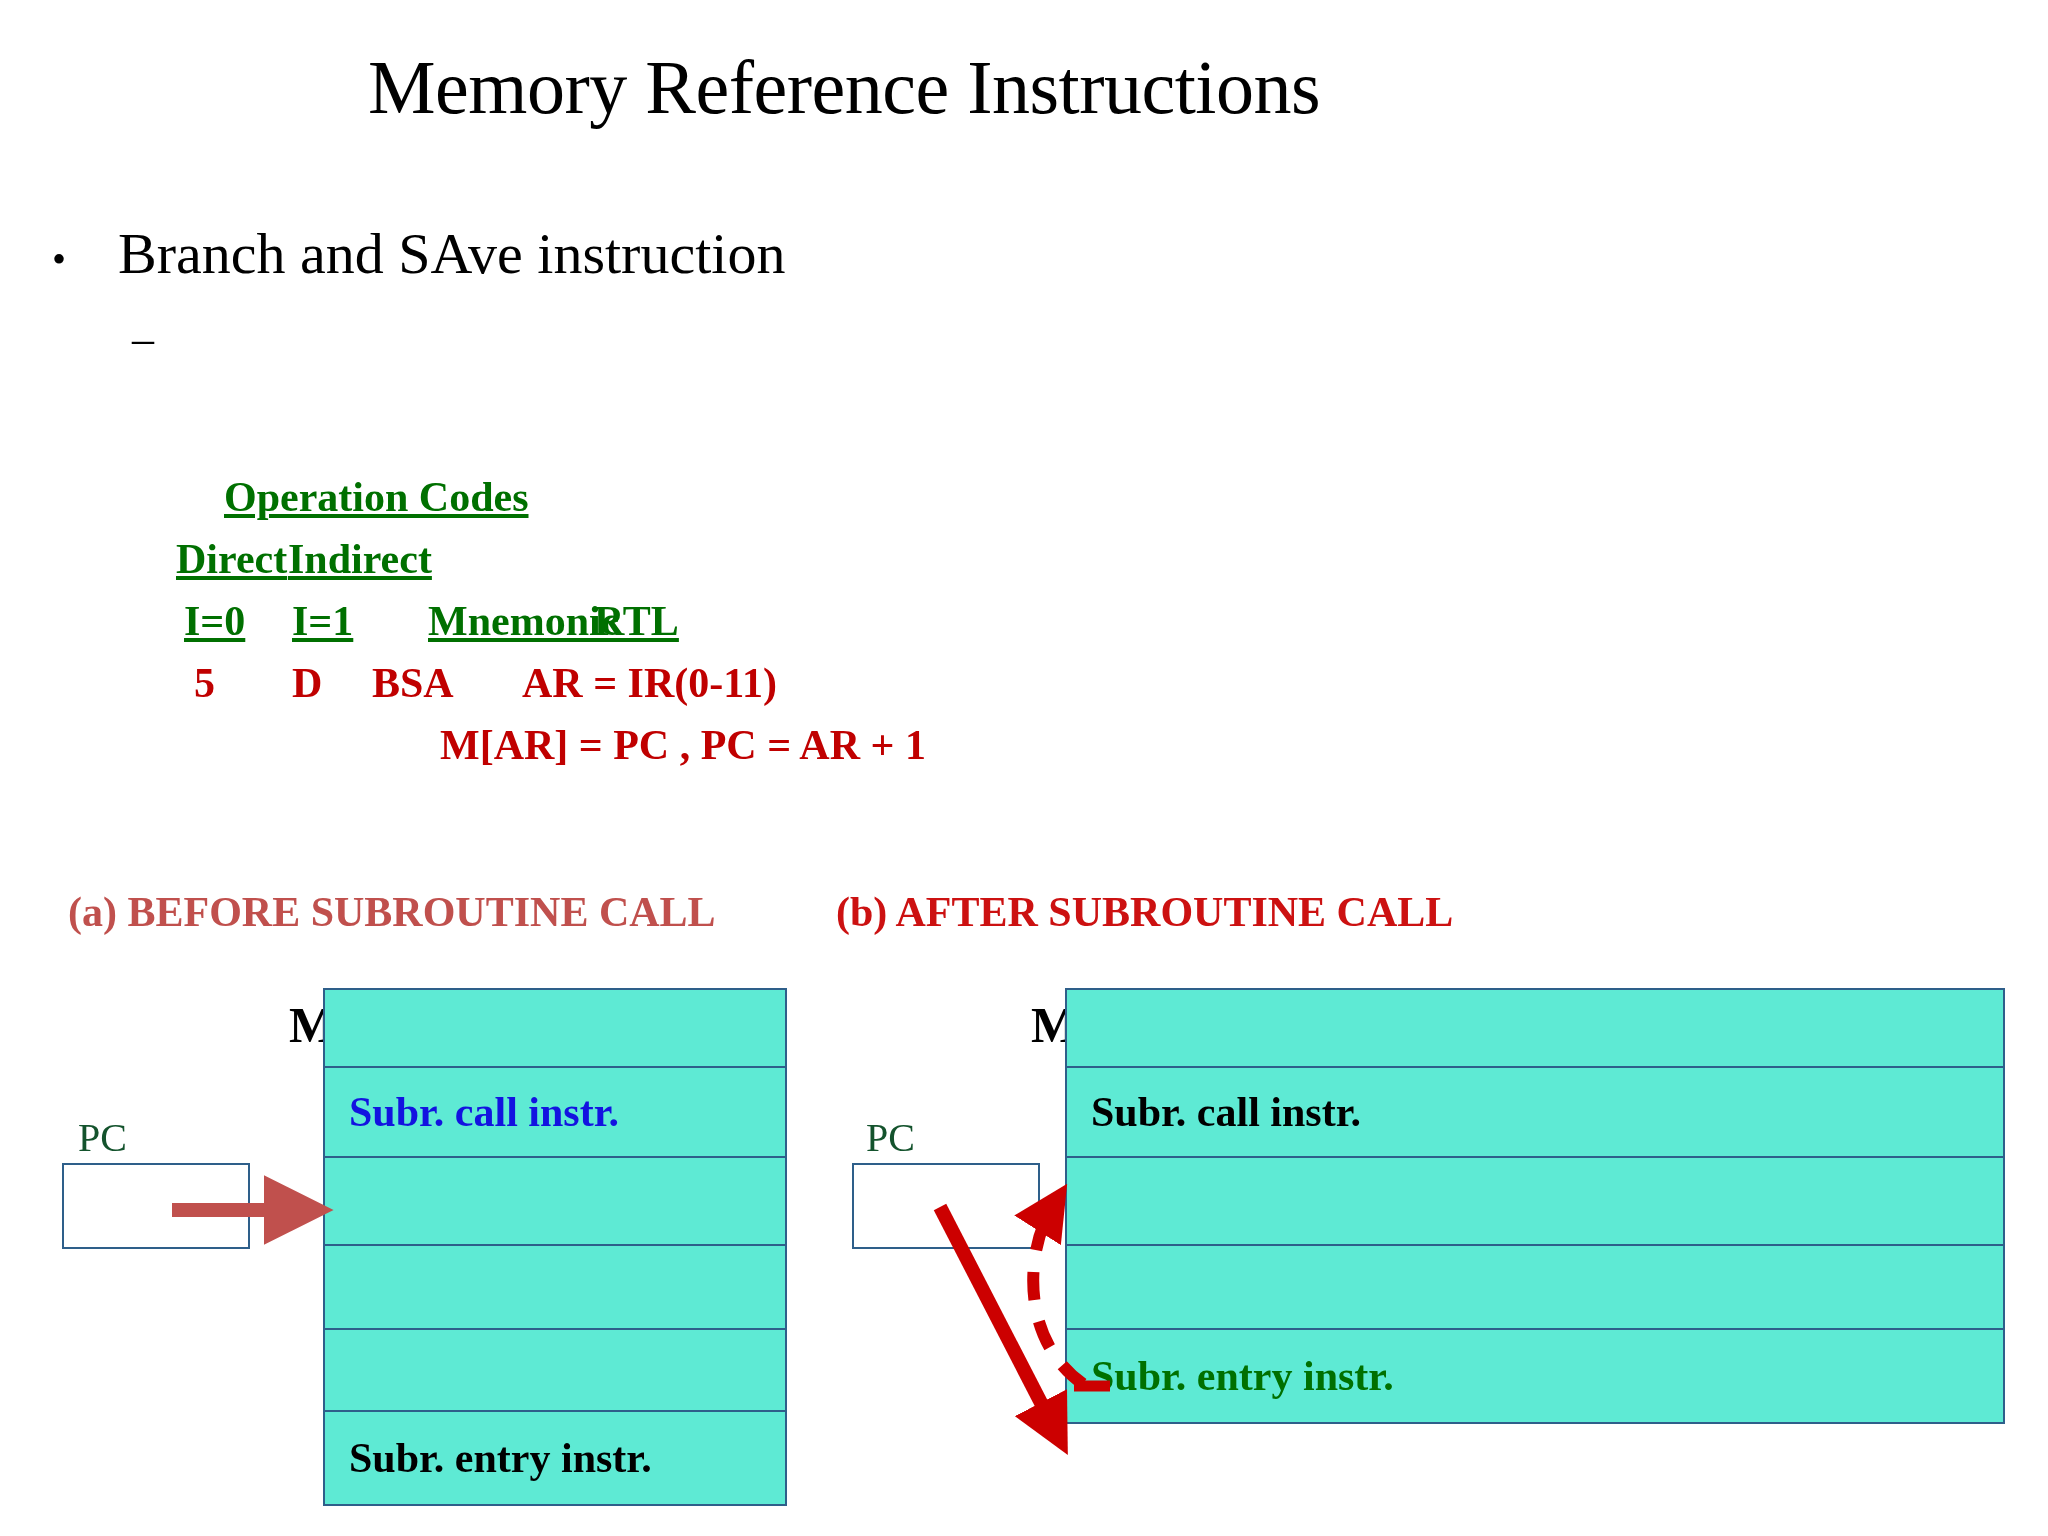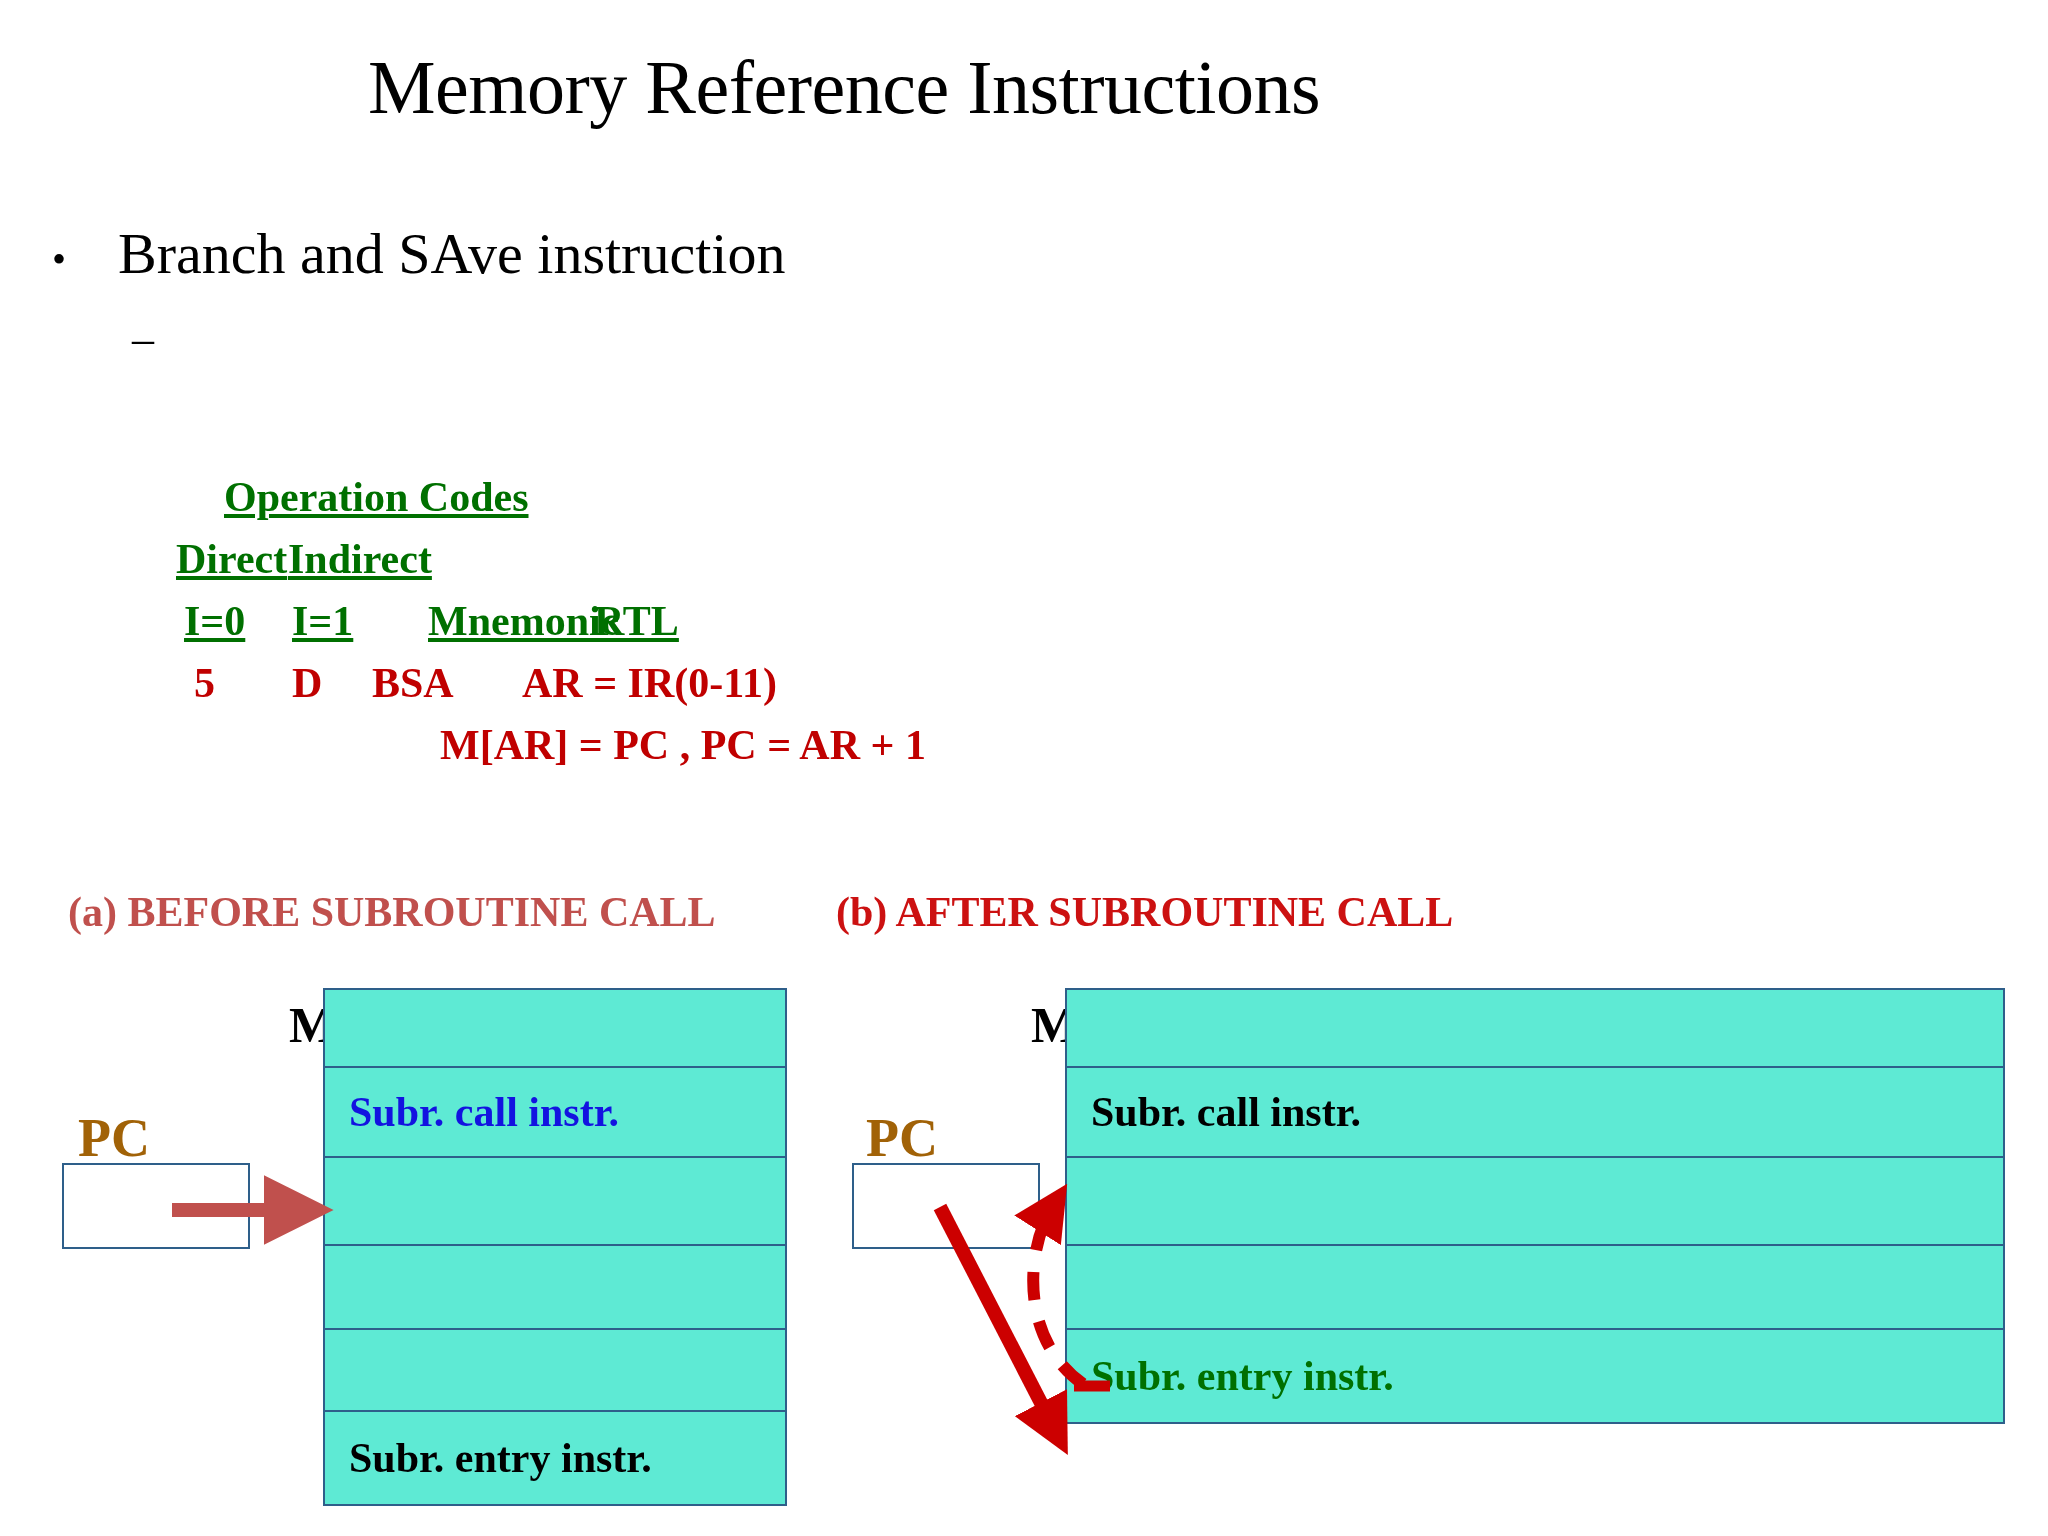--- a/index.html
+++ b/index.html
@@ -132,24 +132,24 @@
     font-size: 50px;
     line-height: 50px;
     color: #000000;
   }
   #m-label-before { left: 289px;  top: 1000px; }
   #m-label-after  { left: 1031px; top: 1000px; }
 
   
   .pc-label {
     position: absolute;
-    font-weight: bold;
-    font-size: 54px;
+    font-weight: normal;
+    font-size: 40px;
     line-height: 46px;
-    color: #a16207;
+    color: #14532d;
   }
   #pc-label-before { left: 78px;  top: 1115px; }
   #pc-label-after  { left: 866px; top: 1115px; }
 
   .pc-box {
     position: absolute;
     box-sizing: border-box;
     border: 2px solid #2E5F8A;
     background: #ffffff;
   }

